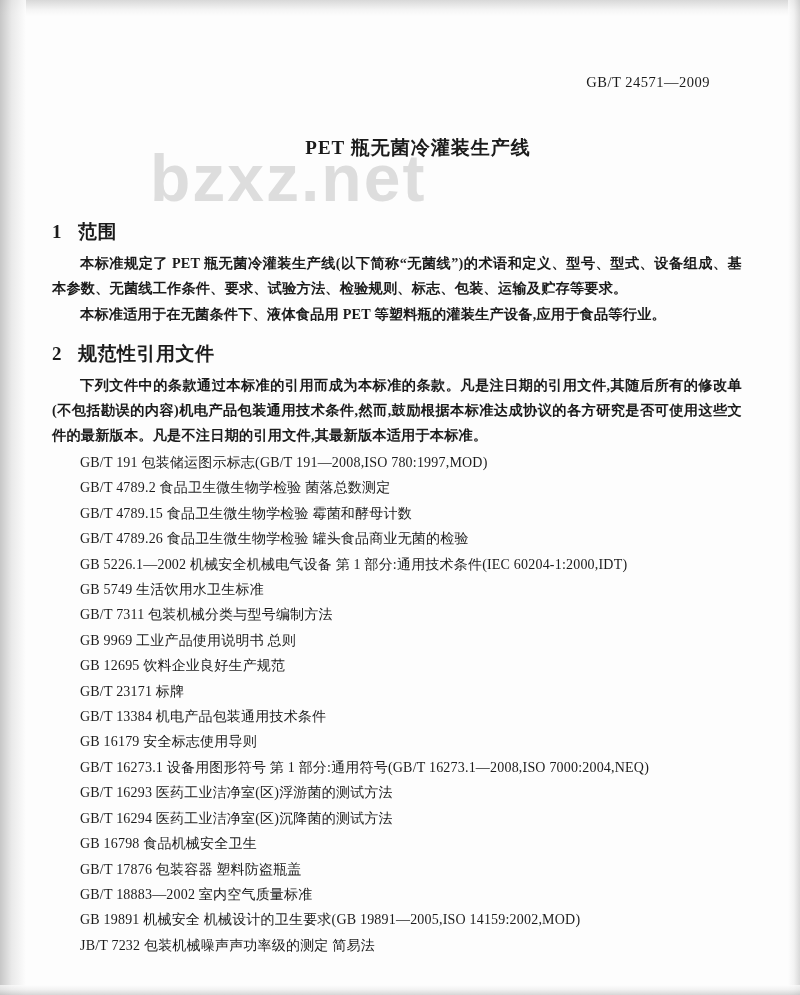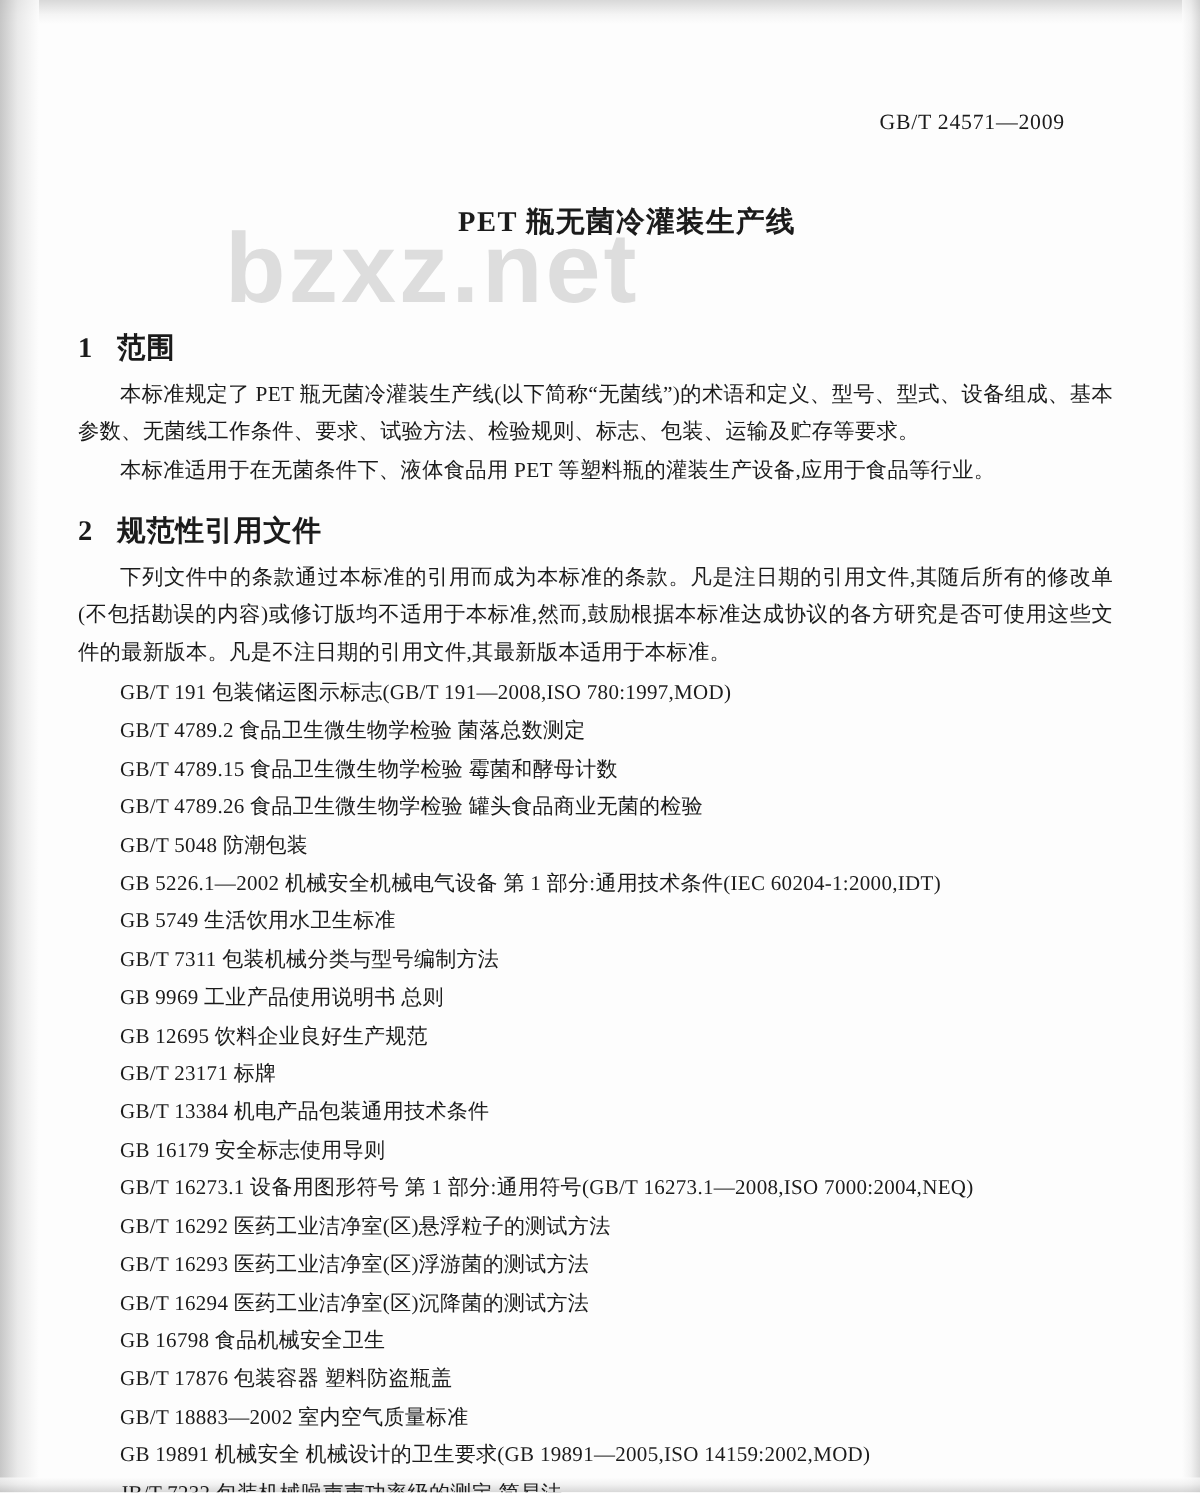--- a/index.html
+++ b/index.html
@@ -94,20 +94,21 @@
 
   p.para {
     font-size: 14.2px;
     line-height: 25px;
     margin: 0 0 1px 0;
     text-align: justify;
     letter-spacing: .2px;
   }
   p.indent {
     text-indent: 28px;
+    font-weight: bold;
   }
 
   ul.ref-list {
     list-style: none;
     margin: 2px 0 0 0;
     padding: 0;
   }
   ul.ref-list li {
     font-size: 14px;
     line-height: 25.4px;
@@ -151,38 +152,36 @@
 
     <div class="sec-head">
       <span class="num">1</span><span>范围</span>
     </div>
     <p class="para indent">本标准规定了 PET 瓶无菌冷灌装生产线(以下简称“无菌线”)的术语和定义、型号、型式、设备组成、基本参数、无菌线工作条件、要求、试验方法、检验规则、标志、包装、运输及贮存等要求。</p>
     <p class="para indent">本标准适用于在无菌条件下、液体食品用 PET 等塑料瓶的灌装生产设备,应用于食品等行业。</p>
 
     <div class="sec-head">
       <span class="num">2</span><span>规范性引用文件</span>
     </div>
-    <p class="para indent">下列文件中的条款通过本标准的引用而成为本标准的条款。凡是注日期的引用文件,其随后所有的修改单(不包括勘误的内容)或修订版均不适用于本标准,然而,鼓励根据本标准达成协议的各方研究是否可使用这些文件的最新版本。凡是不注日期的引用文件,其最新版本适用于本标准。</p>
+    <p class="para indent">下列文件中的条款通过本标准的引用而成为本标准的条款。凡是注日期的引用文件,其随后所有的修改单(不包括勘误的内容)机电产品包装通用技术条件,然而,鼓励根据本标准达成协议的各方研究是否可使用这些文件的最新版本。凡是不注日期的引用文件,其最新版本适用于本标准。</p>
 
     <ul class="ref-list">
       <li>GB/T 191   包装储运图示标志(GB/T 191—2008,ISO 780:1997,MOD)</li>
       <li>GB/T 4789.2   食品卫生微生物学检验   菌落总数测定</li>
       <li>GB/T 4789.15   食品卫生微生物学检验   霉菌和酵母计数</li>
       <li>GB/T 4789.26   食品卫生微生物学检验   罐头食品商业无菌的检验</li>
-      <li>GB/T 5048   防潮包装</li>
       <li>GB 5226.1—2002   机械安全机械电气设备   第 1 部分:通用技术条件(IEC 60204-1:2000,IDT)</li>
       <li>GB 5749   生活饮用水卫生标准</li>
       <li>GB/T 7311   包装机械分类与型号编制方法</li>
       <li>GB 9969   工业产品使用说明书   总则</li>
       <li>GB 12695   饮料企业良好生产规范</li>
       <li>GB/T 23171   标牌</li>
       <li>GB/T 13384   机电产品包装通用技术条件</li>
       <li>GB 16179   安全标志使用导则</li>
       <li>GB/T 16273.1   设备用图形符号   第 1 部分:通用符号(GB/T 16273.1—2008,ISO 7000:2004,NEQ)</li>
-      <li>GB/T 16292   医药工业洁净室(区)悬浮粒子的测试方法</li>
       <li>GB/T 16293   医药工业洁净室(区)浮游菌的测试方法</li>
       <li>GB/T 16294   医药工业洁净室(区)沉降菌的测试方法</li>
       <li>GB 16798   食品机械安全卫生</li>
       <li>GB/T 17876   包装容器   塑料防盗瓶盖</li>
       <li>GB/T 18883—2002   室内空气质量标准</li>
       <li>GB 19891   机械安全   机械设计的卫生要求(GB 19891—2005,ISO 14159:2002,MOD)</li>
       <li>JB/T 7232   包装机械噪声声功率级的测定   简易法</li>
 
     </ul>
 

